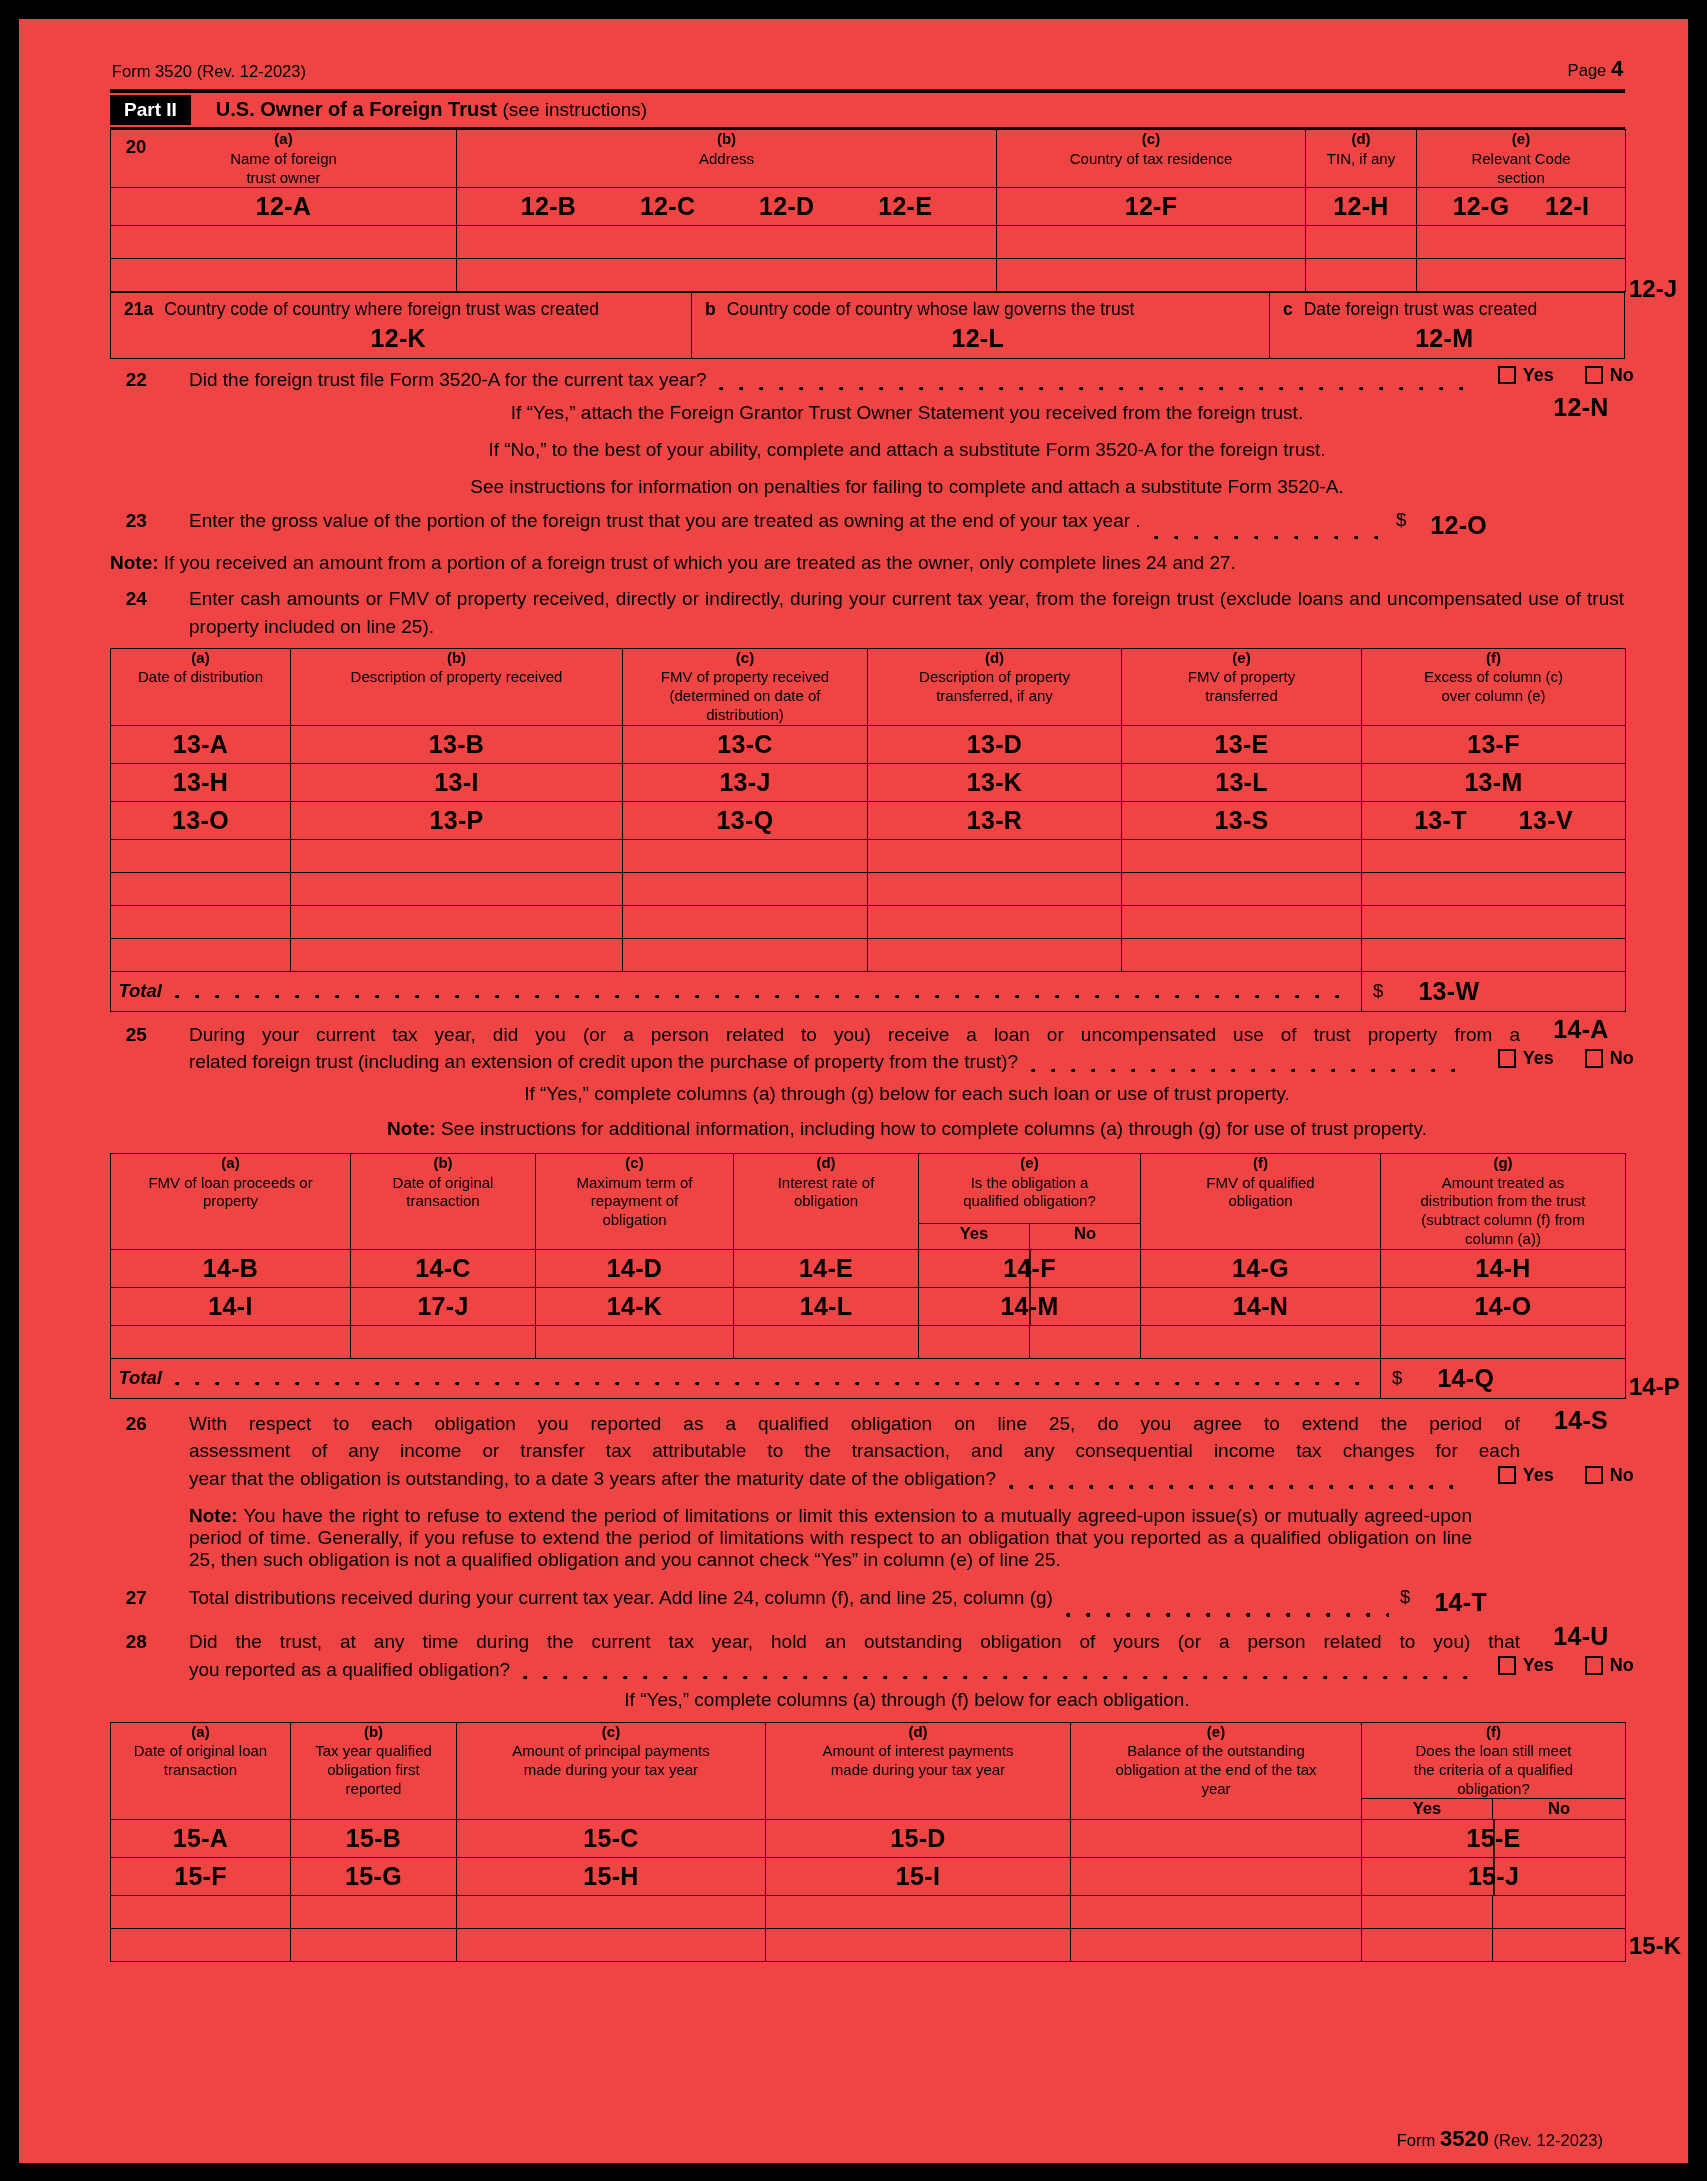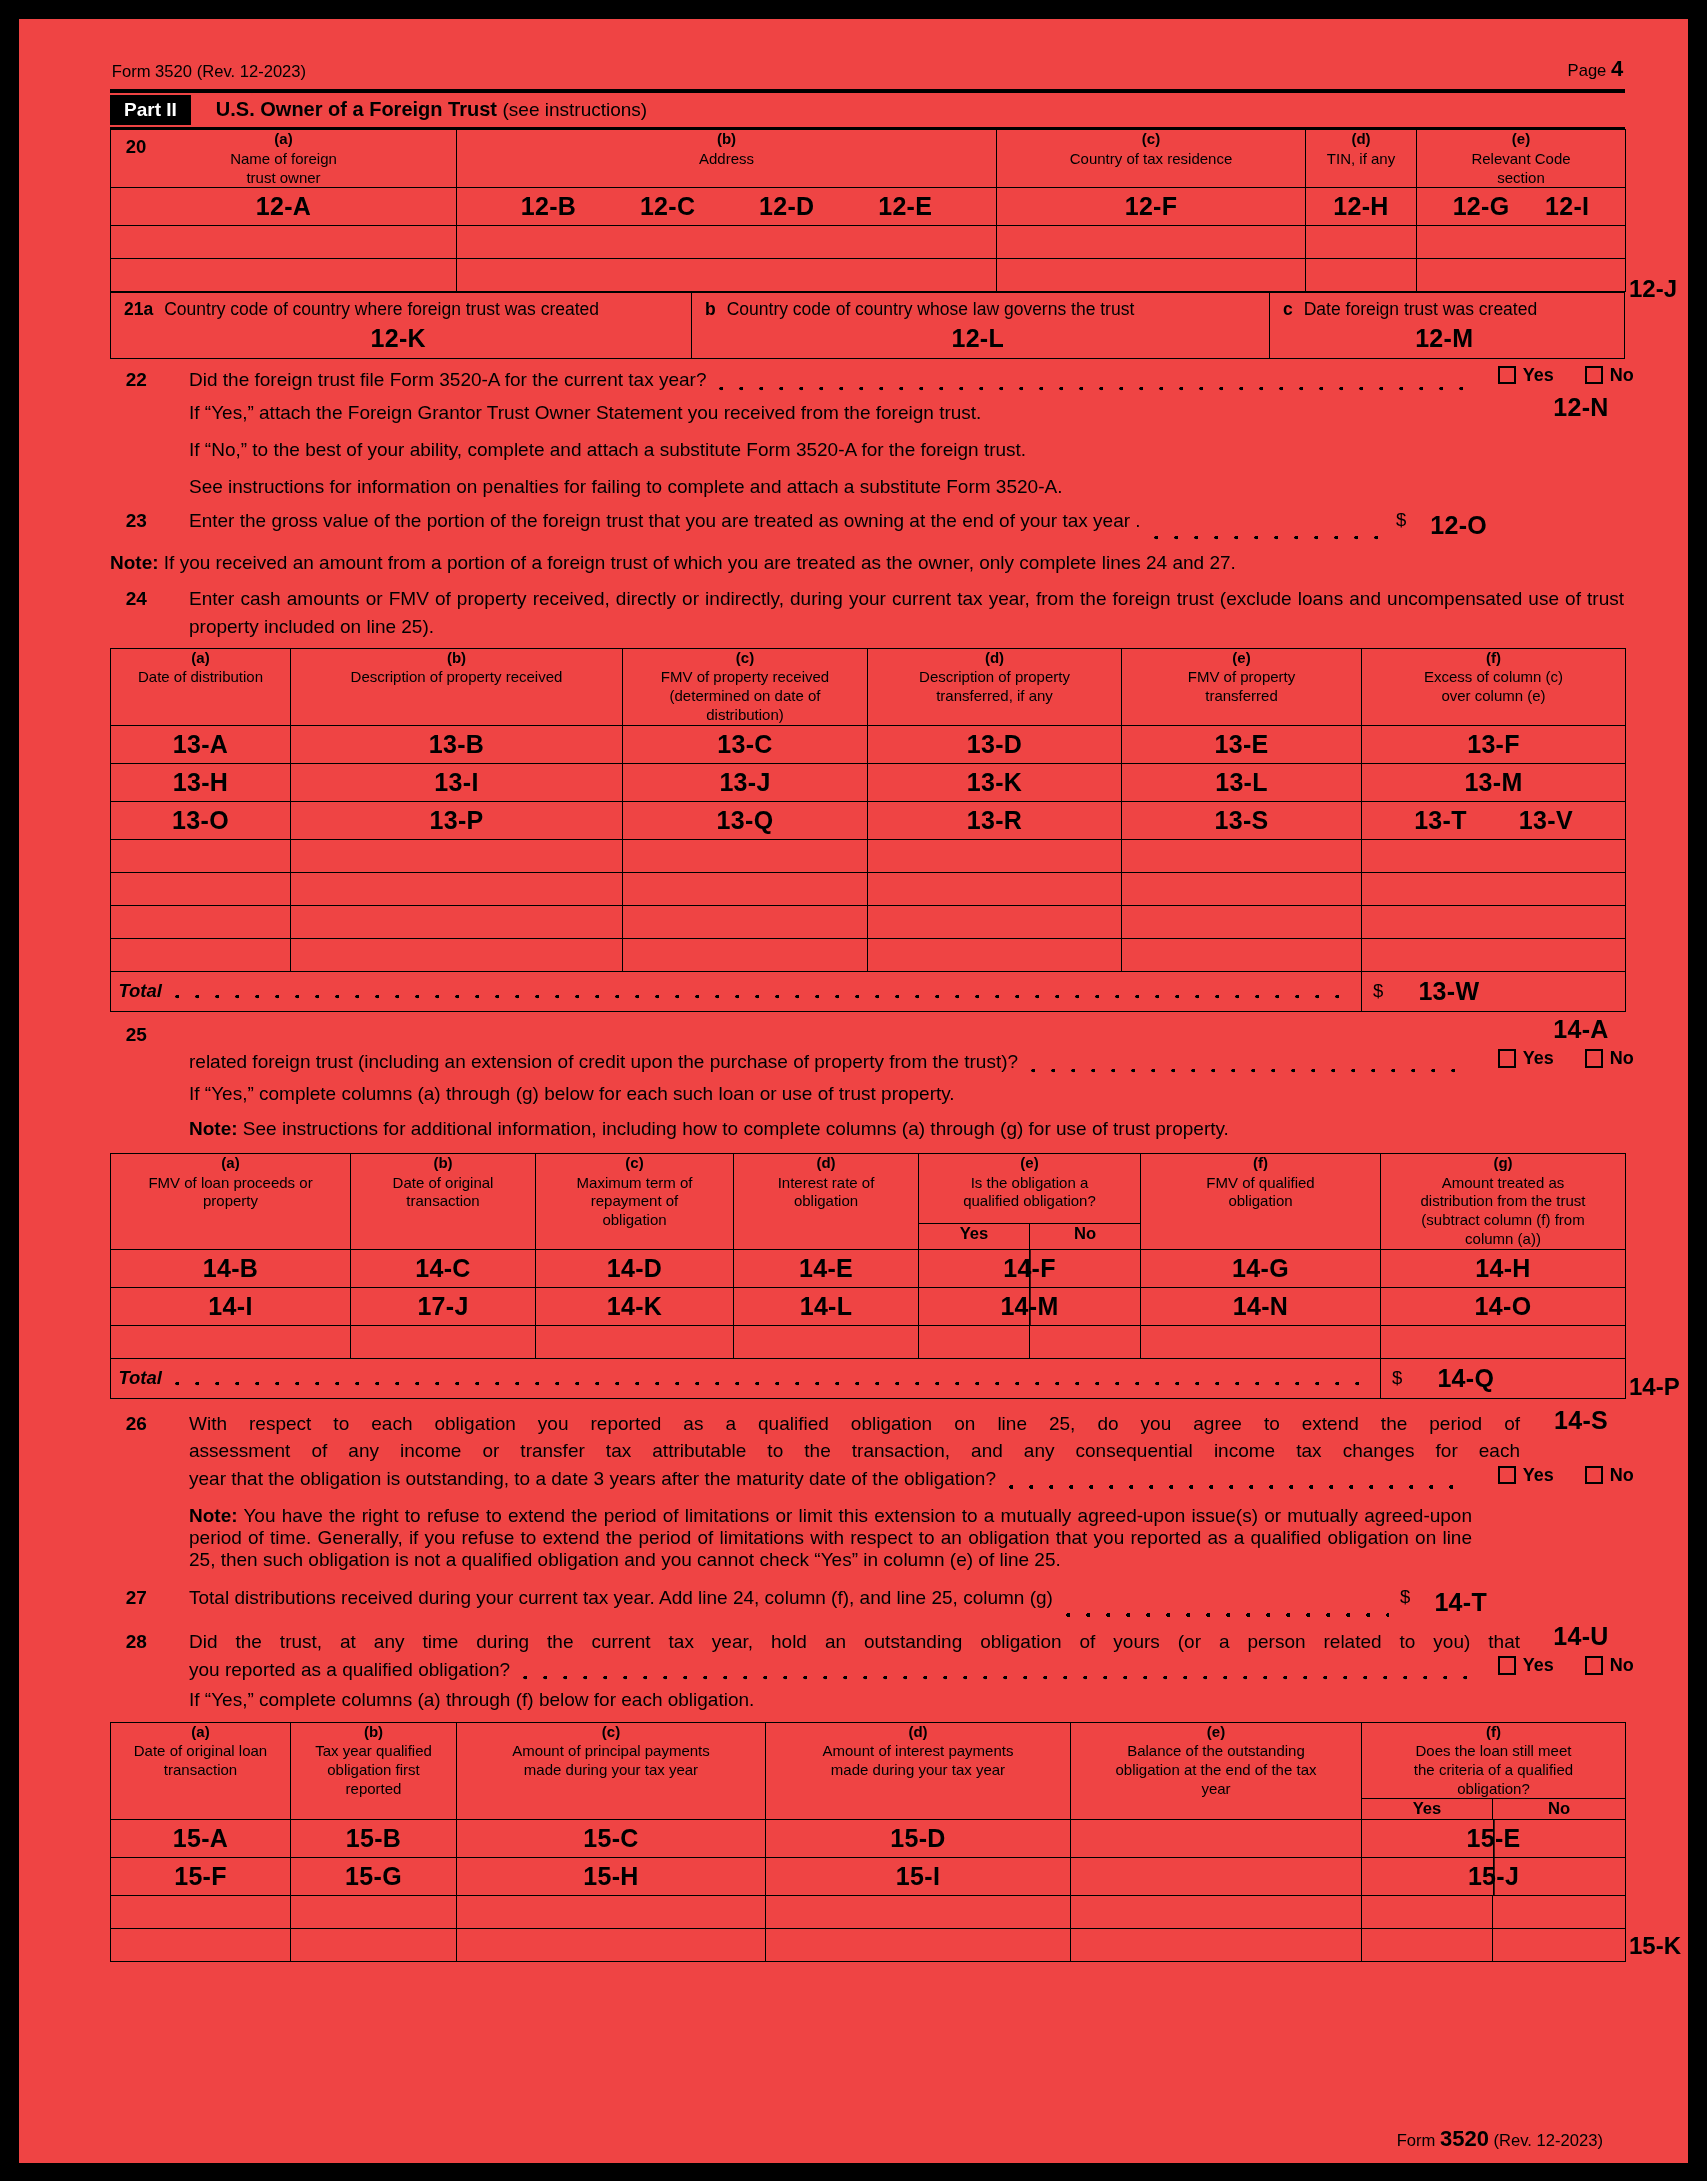--- a/index.html
+++ b/index.html
@@ -47,21 +47,21 @@
   .outmk { position:absolute; left:1519px; width:120px; font-weight:bold; font-size:24px; }
 
   
   .lrow { display:flex; align-items:flex-start; font-size:19px; line-height:1.45; }
   .lnum { flex:none; width:79px; padding-left:15.7px; font-weight:bold; }
   .leader { flex:1 1 auto; height:5.5px; margin:0 11px 2.8px 13px; align-self:flex-end;
             background-image:radial-gradient(circle at 2.3px 2.8px, #000 1.9px, rgba(0,0,0,0) 2.2px);
             background-size:20px 5.5px; background-repeat:repeat-x; min-width:22px; }
   .dollar { font-size:18.5px; margin-right:24px; }
   .endpad { flex:none; width:138px; }
-  .sub { margin-left:79px; font-size:19px; }
+  .sub { margin-left:79px; font-size:19px;text-align:center; }
   .qblock { position:relative; }
   .qtext1 { width:1331px; text-align:justify; text-align-last:justify; }
   .justp { text-align:justify; }
   .boldlbl { font-weight:bold; }
 
   
   .cbzone { position:absolute; width:196px; right:-54px; }
   .cbrow { display:flex; padding-left:14.8px; }
   .cbitem { display:flex; align-items:center; font-weight:bold; font-size:18px; }
   .cbitem + .cbitem { margin-left:31px; }
@@ -363,20 +363,21 @@
                 </div>
         </td>
       </tr>
     </tbody>
         </table>
   </div>
 
   <div class="qblock" style="margin-top:9.2px">
     <div class="lrow">
       <span class="lnum">25</span>
+      <span class="qtext1">During your current tax year, did you (or a person related to you) receive a loan or uncompensated use of trust property from a</span>
     </div>
     <div class="lrow" style="margin-right:146px">
       <span class="lnum"></span>
       <span>related foreign trust (including an extension of credit upon the purchase of property from the trust)?</span>
       <span class="leader"></span>
     </div>
     <div class="cbzone" style="top:-5.5px">
       <div class="zmk mk">14-A</div>
       <div class="cbrow" style="margin-top:3.7px">
         <span class="cbitem">

